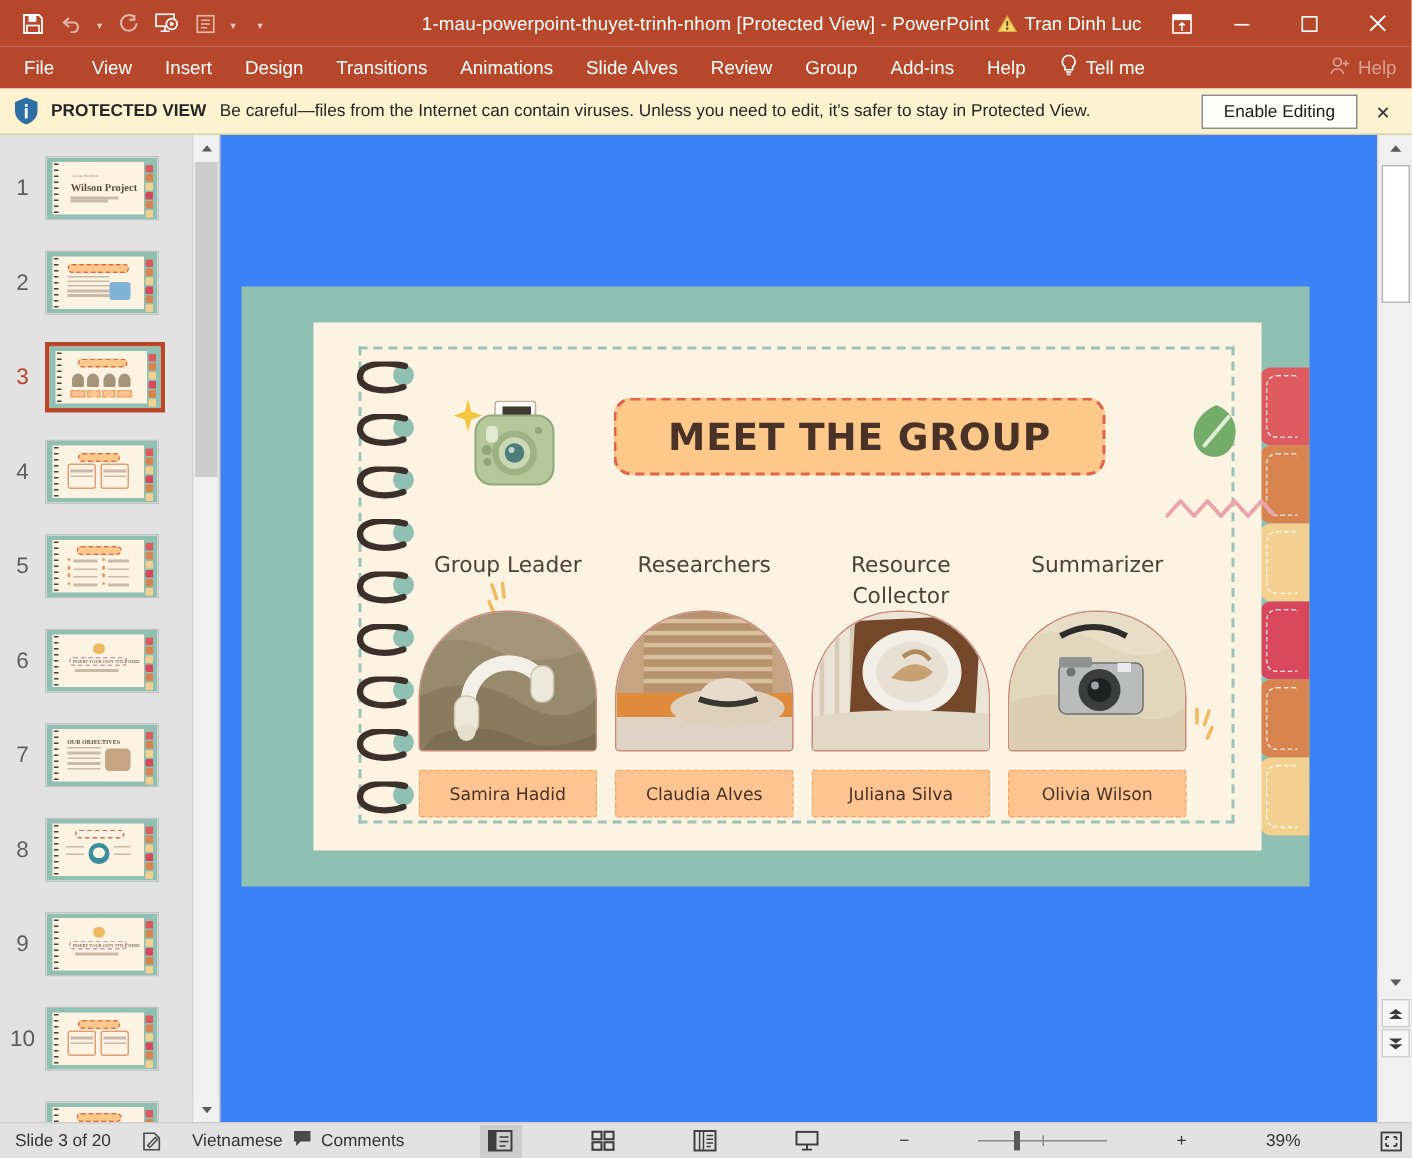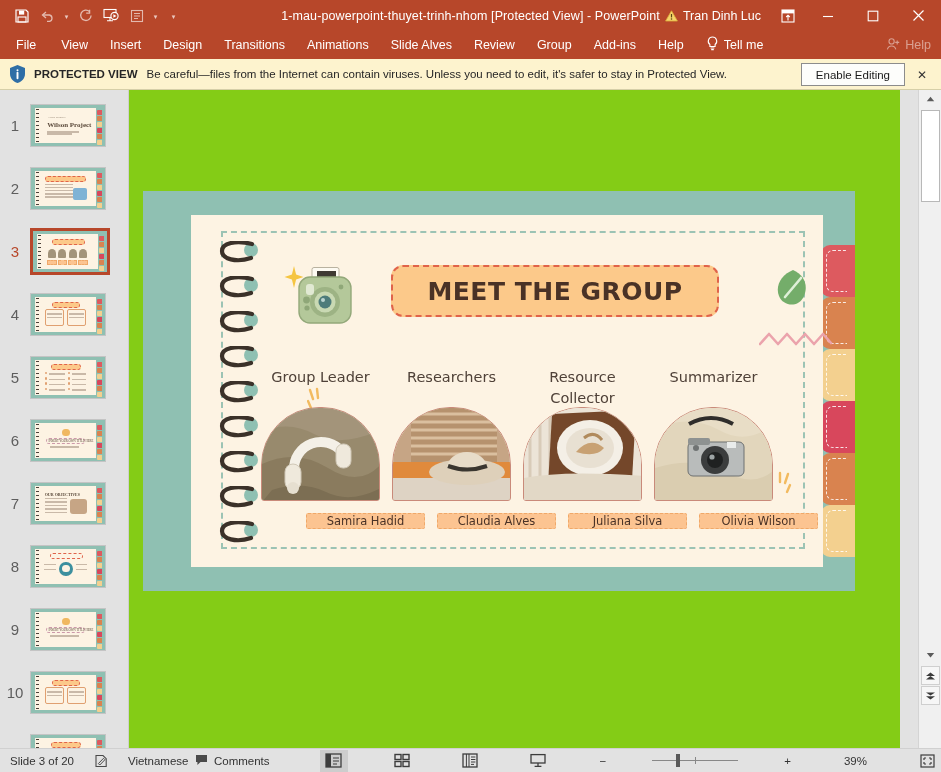--- a/index.html
+++ b/index.html
@@ -104,21 +104,21 @@
   .mini-circ { position: absolute; border-radius: 50% 50% 12% 12%; }
   .mini-txt { position:absolute; font-size:3.2px; color:#5b4a3b; white-space:nowrap; font-family:"Liberation Serif", serif;}
 
   
   .thumb-sb { position: absolute; left: 128px; top: 0; width: 17px; height: 658px; background: #f0f0f0; border-left: 1px solid #d4d4d4;}
   .sb-arrow { width: 17px; height: 17px; background: #f0f0f0; display: flex; align-items: center; justify-content: center; }
   .sb-thumb { position: absolute; left: 1px; width: 15px; background: #cdcdcd; }
 
   
   .slidepane {
-    position: absolute; left: 128px; top: 0; width: 772px; height: 658px; background: #84cc16;
+    position: absolute; left: 146px; top: 0; width: 772px; height: 658px; background: #3b82f6;
     border-left: 1px solid #cfcfcf;
   }
   .slide-canvas {
     position: absolute; left: 14px; top: 101px; width: 712px; height: 400px;
     background: #8fc0b2; overflow: hidden;
   }
 
   
   .slide-sb { position: absolute; left: 918px; top: 0; width: 23px; height: 658px; background: #f0f0f0; border-left: 1px solid #d4d4d4; }
   .slide-sb .sb-arrow { width: 23px; height: 17px; }
@@ -155,24 +155,24 @@
   .col { position: absolute; top: 0; width: 119px; }
   .role {
     text-align: center; font-family: "DejaVu Sans", sans-serif; font-size: 14.5px;
     color: #4f4138; line-height: 1.45; height: 42px;
   }
   .photo {
     position: absolute; top: 40px; left: 0; width: 119px; height: 94px;
     border: 1.5px solid #c98a7a; border-radius: 58px 58px 3px 3px; overflow: hidden;
   }
   .name-chip {
-    position: absolute; top: 146px; left: 0; width: 119px; height: 16px;
+    position: absolute; top: 146px; left: 0; width: 119px; height: 32px;
     background: #fcc491; border: 1.5px dashed #f0a868; border-radius: 2px;
     display: flex; align-items: center; justify-content: center;
-    font-family: "DejaVu Sans", sans-serif; font-size: 11.5px; color: #4a3226; margin-left: 45px;
+    font-family: "DejaVu Sans", sans-serif; font-size: 11.5px; color: #4a3226;
   }
   .side-tabs { position: absolute; right: 0; top: 54px; width: 34px; }
   .side-tab { width: 34px; height: 52px; border-radius: 9px 0 0 9px; margin-bottom: 0px; position: relative; }
   .side-tab::after {
     content: ""; position: absolute; left: 5px; top: 5px; right: 8px; bottom: 5px;
     border: 1.5px dashed rgba(255,255,255,.85); border-radius: 7px 0 0 7px; border-right: none;
   }
 
   
   .statusbar {

